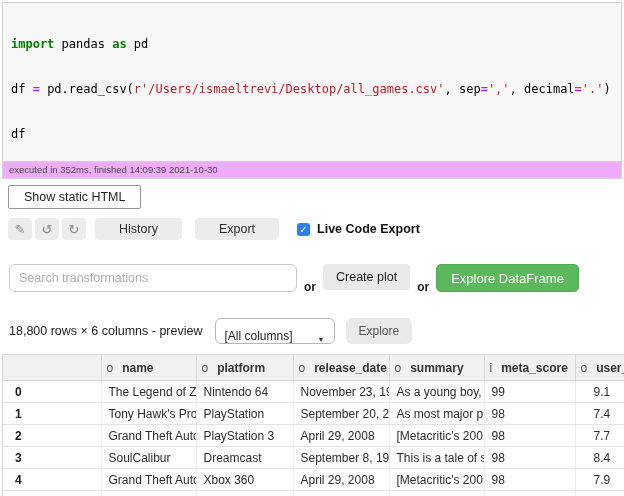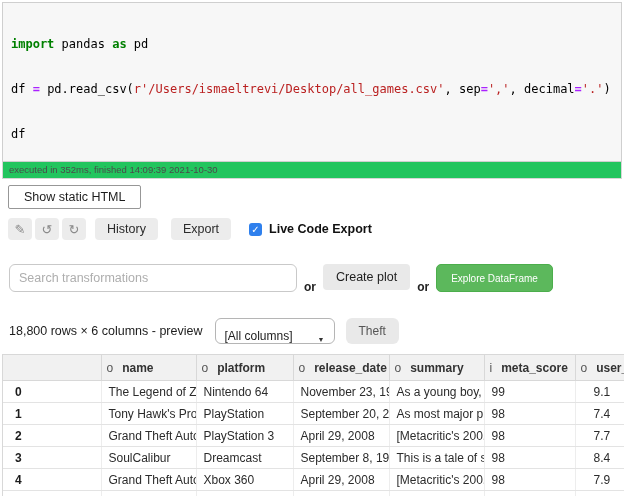--- a/index.html
+++ b/index.html
@@ -12,37 +12,37 @@
   .code-cell{
     margin:2px 2px 0 2px;background:#f7f7f7;border:1px solid #cfcfcf;
     padding:4px 8px;font-family:"DejaVu Sans Mono","Liberation Mono",monospace;
     font-size:12px;line-height:15px;color:#000;white-space:pre;
   }
   .code-cell span{white-space:pre;}
   .tok-kw{color:#008000;font-weight:bold;}
   .tok-op{color:#AA22FF;font-weight:bold;}
   .tok-str{color:#BA2121;}
   .exec-status{
-    margin:0 2px;border:1px solid #d6d6d6;border-top:none;background:#22c55e;
+    margin:0 2px;border:1px solid #d6d6d6;border-top:none;background:#f0abfc;
     font-size:9.5px;color:#4a4a4a;padding:2px 6px 3px 6px;
   }
   
   .btn-outline{
     display:inline-block;margin:6px 0 0 8px;background:#fff;border:1px solid #979797;
     border-radius:2px;padding:4px 15px;font-size:12.5px;color:#1c1c1c;cursor:pointer;
   }
   .tool-row{display:flex;align-items:center;margin:9px 0 0 8px;height:22px;}
   .icon-btn{
     width:24px;height:22px;background:#ececec;border:none;border-radius:4px;
     margin-right:3px;display:flex;align-items:center;justify-content:center;
     font-size:13px;color:#8a8a8a;cursor:pointer;
   }
   .gray-btn{
     height:22px;background:#ececec;border:none;border-radius:4px;
-    padding:0 12px;font-size:12.5px;color:#2b2b2b;cursor:pointer;
+    padding:0 24px;font-size:12.5px;color:#2b2b2b;cursor:pointer;
     display:flex;align-items:center;justify-content:center;
   }
   .gap-l{margin-left:6px;}
   .gap-xl{margin-left:13px;}
   .checkbox{
     width:13px;height:13px;background:#2f80ed;border-radius:3px;margin-left:18px;
     color:#fff;font-size:10px;line-height:13px;text-align:center;cursor:pointer;flex:none;
   }
   .checkbox-label{margin-left:7px;font-size:12.5px;font-weight:600;color:#111;}
   
@@ -53,21 +53,21 @@
     font-family:"Liberation Sans","DejaVu Sans",sans-serif;
   }
   .search-input::placeholder{color:#aeaeae;}
   .or-label{font-size:12px;font-weight:600;color:#222;margin:16px 7px;}
   .btn-plain{
     height:26px;background:#e9e9e9;border:none;border-radius:4px;padding:0 13px;
     font-size:12.5px;color:#1e1e1e;cursor:pointer;
   }
   .btn-green{
     height:28px;background:#5cb85c;border:1px solid #4cae4c;border-radius:5px;
-    padding:0 14px;font-size:10px;color:#fff;cursor:pointer;
+    padding:0 14px;font-size:13px;color:#fff;cursor:pointer;
   }
   
   .info-row{display:flex;align-items:center;margin:26px 0 0 9px;height:26px;}
   .info-text{font-size:12.5px;color:#1c1c1c;}
   .dropdown{
     margin-left:12px;width:120px;height:26px;border:1px solid #b5b5b5;border-radius:6px;
     background:#fff;display:flex;align-items:flex-end;padding:0 9px;cursor:pointer;
     font-size:12px;color:#222;box-sizing:border-box;
   }
   .dropdown .caret{margin-left:auto;font-size:7px;color:#333;}
@@ -134,21 +134,21 @@
   <button class="btn-green">Explore DataFrame</button>
 </div>
 
 
 <div class="info-row">
   <span class="info-text">18,800 rows × 6 columns - preview</span>
   <div class="dropdown">
     <span>[All columns]</span>
     <span class="caret">▼</span>
   </div>
-  <button class="btn-update">Theft</button>
+  <button class="btn-update">Explore</button>
 </div>
 
 
 <div class="table-wrap">
   <table>
     <colgroup>
       <col style="width:98px">
         <col style="width:95px">
         <col style="width:97px">
       <col style="width:96px">

